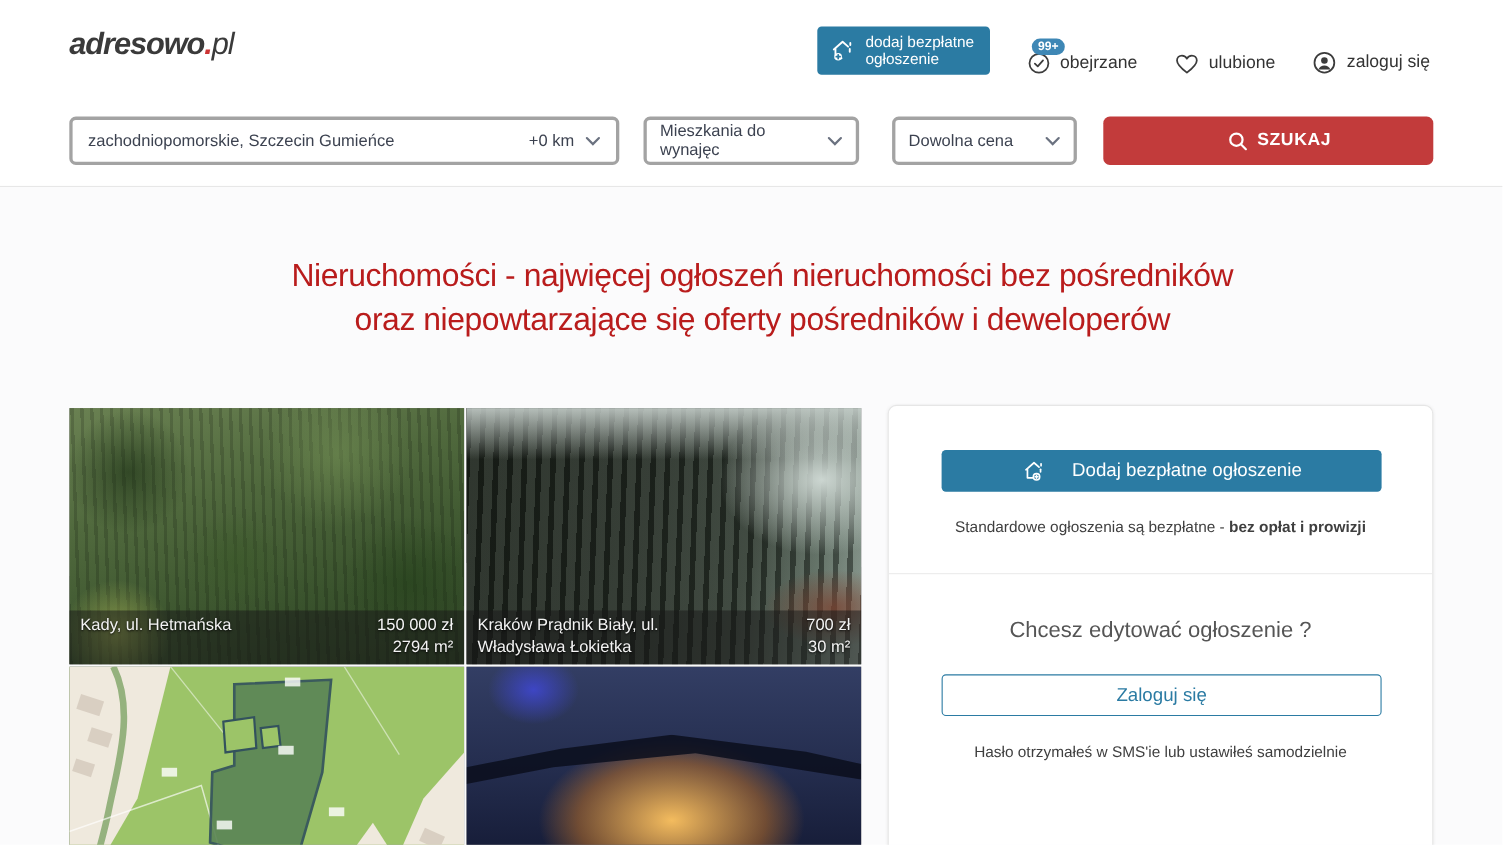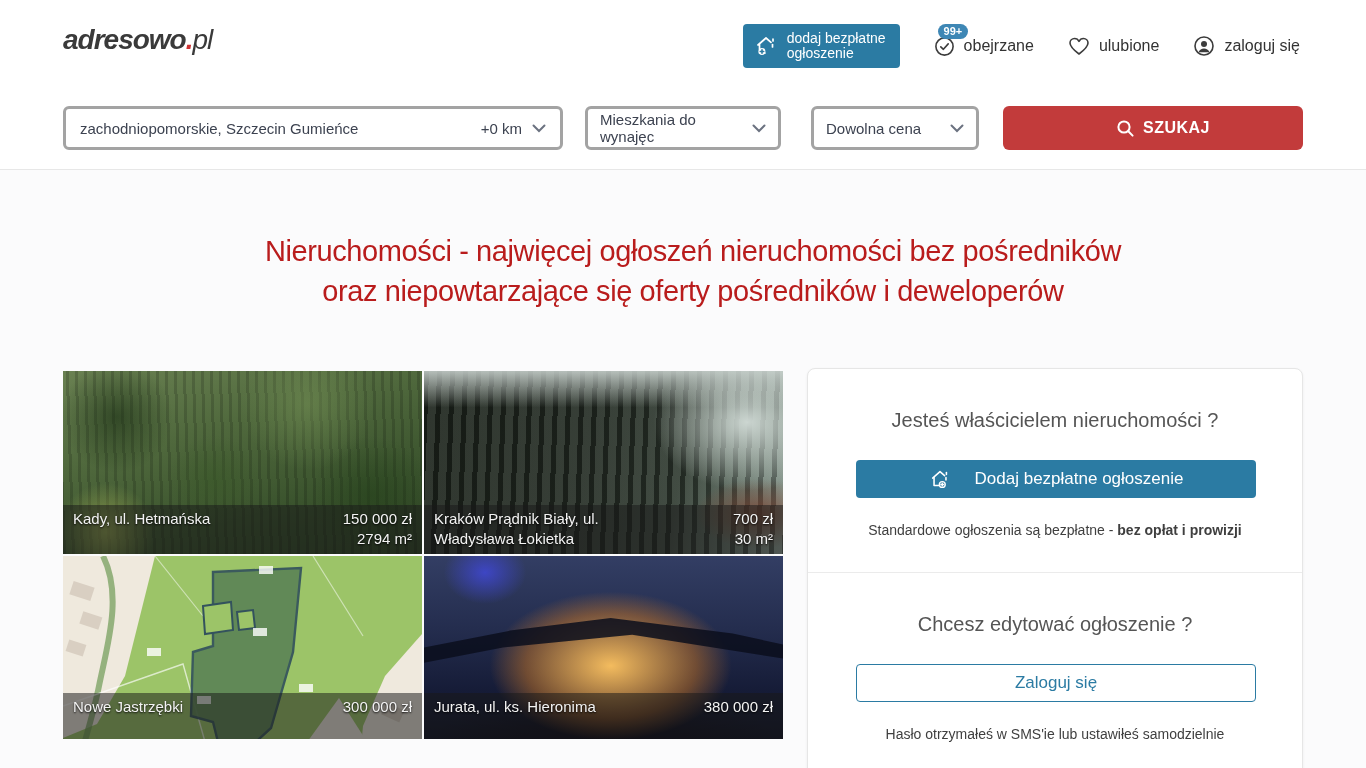--- a/index.html
+++ b/index.html
@@ -7,21 +7,21 @@
     font-family:"Liberation Sans", sans-serif; color:#333; }
   .page { position:relative; width:1366px; height:768px; }
 
   
   .topbar { position:absolute; left:0; top:0; width:1366px; height:88px; background:#fff; }
   .logo { position:absolute; left:63px; top:24px; font-size:28px; font-style:italic; letter-spacing:-1px; cursor:pointer; }
   .logo .l-main { font-weight:700; color:#3a3a3a; }
   .logo .l-dot  { font-weight:700; color:#cc3333; }
   .logo .l-tld  { font-weight:300; color:#3a3a3a; }
 
-  .top-actions { position:absolute; right:66px; top:24px; display:flex; align-items:center; gap:34px; }
+  .top-actions { position:absolute; right:66px; top:24px; display:flex; align-items:flex-end; gap:34px; }
   .btn-add-top { display:flex; align-items:center; gap:9px; background:#2b7ba3; color:#fff;
     border:none; border-radius:4px; padding:7px 14px 7px 11px; font-size:14px; line-height:15px;
     text-align:left; cursor:pointer; font-family:inherit; }
   .btn-add-top svg { flex:0 0 auto; }
   .top-link { position:relative; display:flex; align-items:center; gap:9px; font-size:16px;
     color:#333; cursor:pointer; background:none; border:none; font-family:inherit; }
   .badge { position:absolute; top:-12px; left:4px; background:#3e87b5; color:#fff; font-size:11px;
     font-weight:700; padding:1px 6px; border-radius:8px; line-height:13px; }
 
   
@@ -41,21 +41,21 @@
   .header-border { position:absolute; top:169px; left:0; width:1366px; height:1px; background:#e7e7e7; }
   .below { position:absolute; top:170px; left:0; width:1366px; height:598px; background:#fbfbfc; }
 
   
   .hero-title { position:absolute; top:231px; left:0; width:1366px; text-align:center;
     font-size:29px; font-weight:400; color:#b91c1c; letter-spacing:-.4px; line-height:40px;padding-left:20px; }
 
   
   .grid { position:absolute; left:63px; top:371px; width:720px; display:grid;
     grid-template-columns:359px 359px; gap:2px; }
-  .card { position:relative; width:359px; height:183px; overflow:hidden; cursor:pointer; background:#888; }
+  .card { position:relative; width:359px; height:233px; overflow:hidden; cursor:pointer; background:#888; }
   .card-img { position:absolute; inset:0; }
   .overlay { position:absolute; left:0; right:0; bottom:0; min-height:46px;
     background:rgba(25,25,25,.52); color:#f3f3f3; display:flex; justify-content:space-between;
     padding:4px 10px 5px 10px; font-size:15px; line-height:20px;
     text-shadow:0 1px 2px rgba(0,0,0,.9); }
   .ov-name { max-width:62%; }
   .ov-right { text-align:right; white-space:nowrap; }
 
   
   .img-forest { background:
@@ -274,21 +274,20 @@
           <span>380 000 zł</span><br>
           <span></span>
         </span>
       </div>
     </div>
 
   </div>
 
   <aside class="sidebar">
     <div class="sb-section">
-      <div class="sb-heading">Jesteś właścicielem nieruchomości ?</div>
       <button class="btn-teal">
         <span>
           <svg width="22" height="22" viewBox="0 0 24 24" fill="none" stroke="#fff" stroke-width="1.7" stroke-linecap="round" stroke-linejoin="round">
             <path d="M4 11 L12 4 L17 8.4"></path>
               <path d="M19 7 L19 5"></path>
             <path d="M5.5 10.5 V19 H11"></path>
               <path d="M18.5 10.5 V13"></path>
             <circle cx="14.5" cy="18" r="3.2" stroke-width="1.5"></circle>
             <path d="M14.5 16.5 V19.5 M13 18 H16" stroke-width="1.5"></path>
           </svg>

